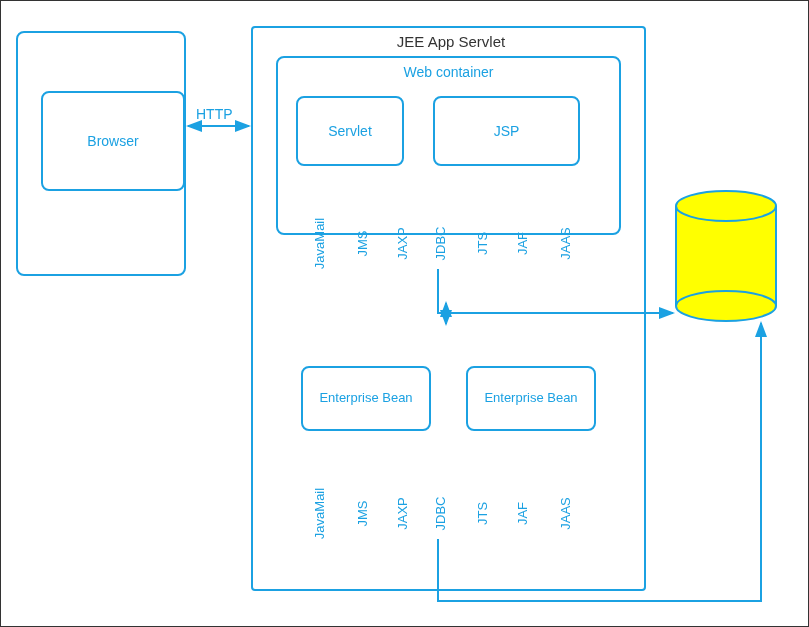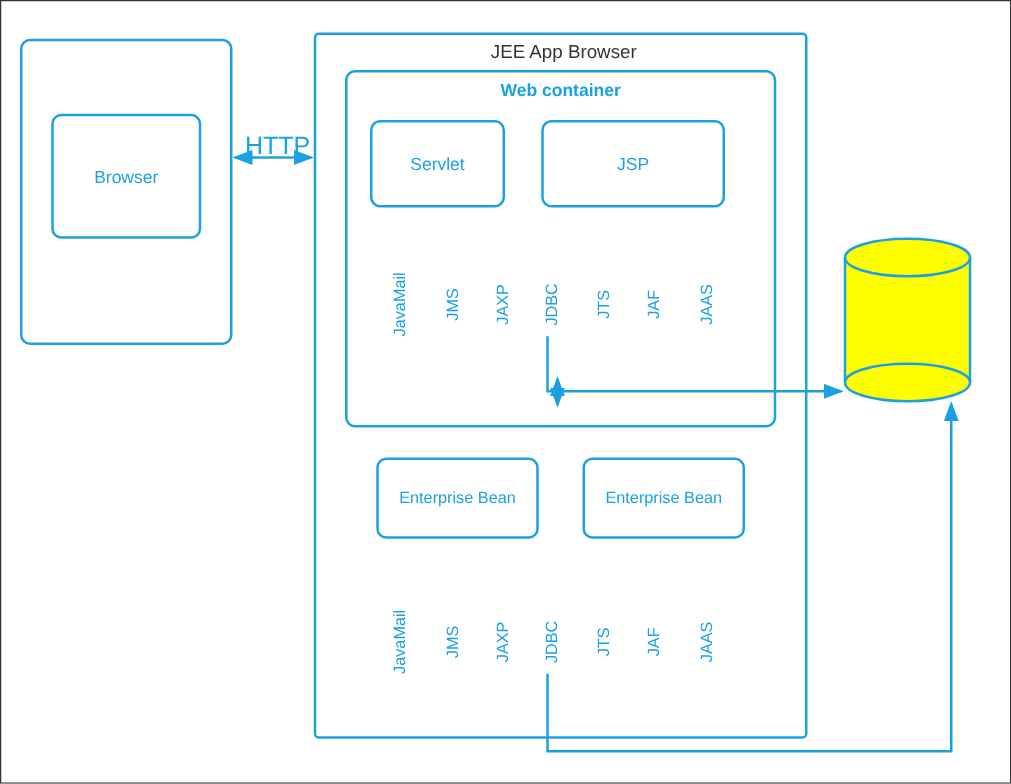--- a/index.html
+++ b/index.html
@@ -41,21 +41,21 @@
     position: absolute;
     transform: rotate(-90deg);
     transform-origin: center center;
     color: #1ba1e2;
     font-size: 13px;
     white-space: nowrap;
   }
   .http-label {
     position: absolute;
     color: #1ba1e2;
-    font-size: 20px;
+    font-size: 14px;
   }
   .app-server-title {
     position: absolute;
     color: #333;
     font-size: 15px;
     text-align: center;
   }
   .db-label {
     position: absolute;
     color: #1ba1e2;
@@ -70,29 +70,29 @@
   }
 </style>
 </head>
 <body>
 
 <div class="canvas">
 
   <div class="box" style="left:15px; top:30px; width:170px; height:245px;">
   </div>
 
-  <div class="box" style="left:40px; top:90px; width:120px; height:100px;">
+  <div class="box" style="left:40px; top:90px; width:144px; height:100px;">
     <div class="label-center">Browser</div>
   </div>
 
   <div class="box" style="left:250px; top:25px; width:395px; height:565px; border-radius:4px;">
   </div>
-  <div class="app-server-title" style="left:360px; top:32px; width:180px;">JEE App Browser</div>
+  <div class="app-server-title" style="left:360px; top:32px; width:180px;">JEE App Servlet</div>
 
-  <div class="box" style="left:275px; top:55px; width:345px; height:286px;font-weight:bold;">
+  <div class="box" style="left:275px; top:55px; width:345px; height:179px;">
     <div class="title-top">Web container</div>
   </div>
 
   <div class="box" style="left:295px; top:95px; width:108px; height:70px;">
     <div class="label-center">Servlet</div>
   </div>
 
   <div class="box" style="left:432px; top:95px; width:147px; height:70px;text-align:center;">
     <div class="label-center">JSP</div>
   </div>

